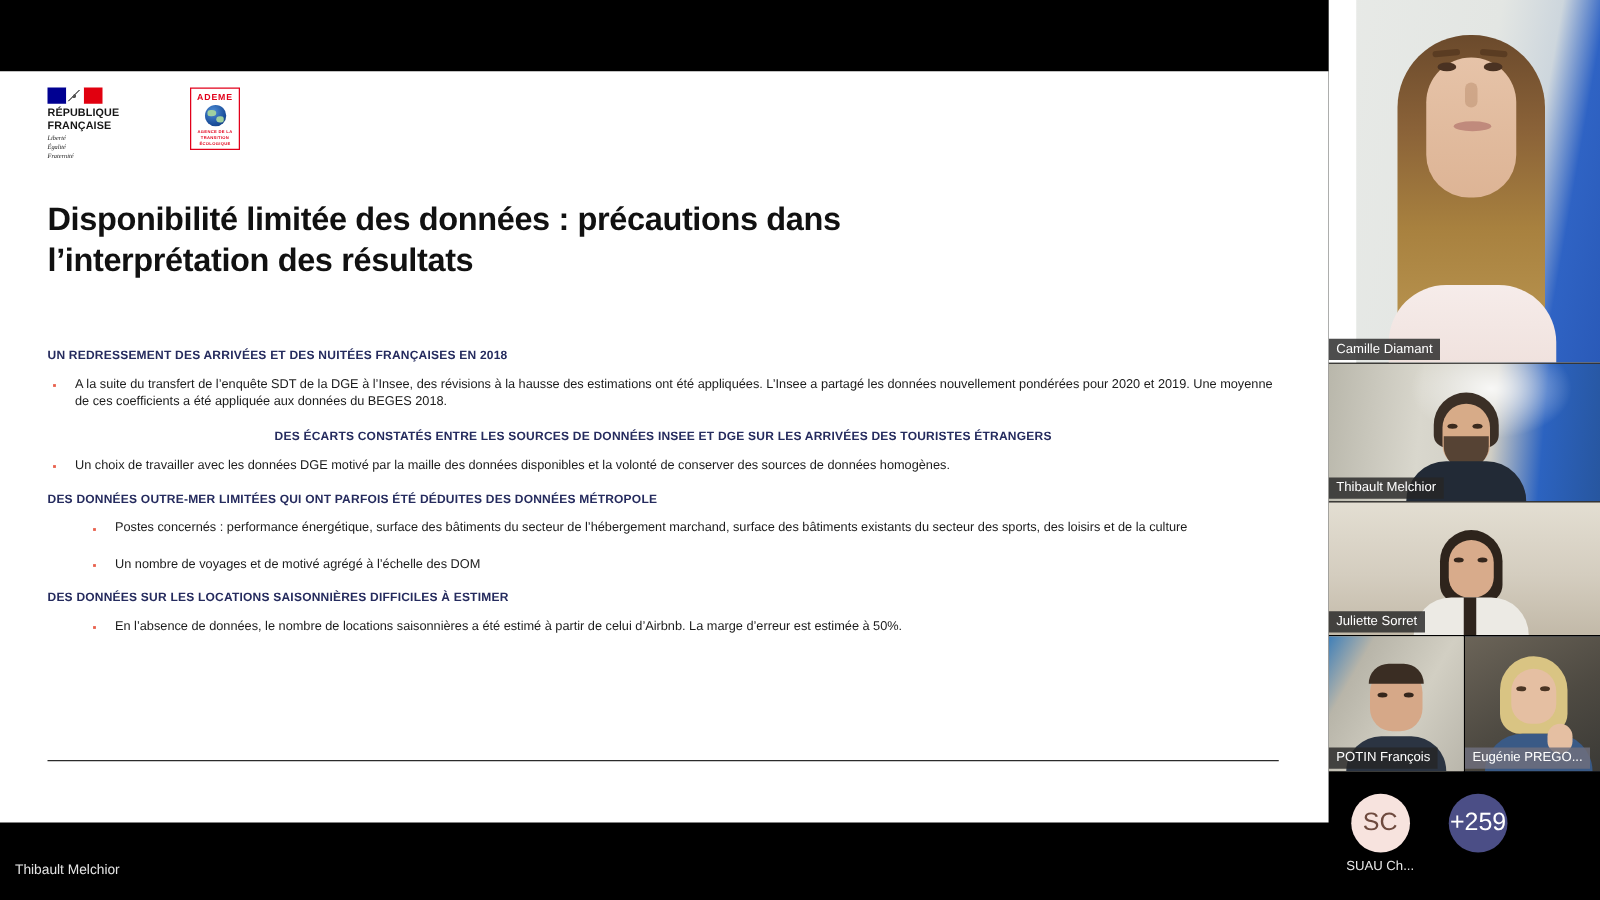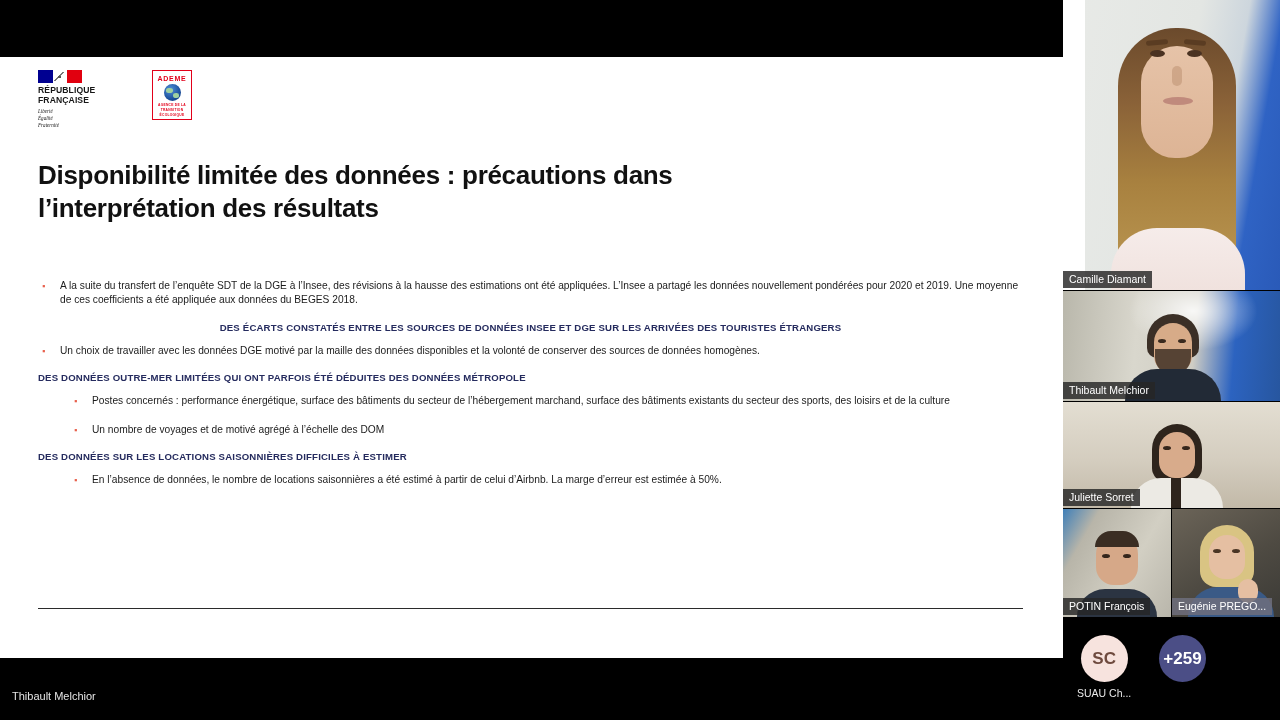--- a/index.html
+++ b/index.html
@@ -186,21 +186,21 @@
   .eu-eye.r { left: 60px; }
   .eu-body { position: absolute; left: 16px; bottom: 0; width: 86px; height: 30px; background: #3a5a86; border-radius: 30px 30px 0 0; }
   .eu-hand { position: absolute; left: 66px; bottom: 14px; width: 20px; height: 24px; background: #e5bfa2; border-radius: 10px; }
 
   
   .avatars { position: absolute; left: 0; top: 625px; width: 217px; height: 95px; }
   .av-cell { position: absolute; display: flex; flex-direction: column; align-items: center; }
   .av-circle {
     width: 47px; height: 47px; border-radius: 50%;
     display: flex; align-items: center; justify-content: center;
-    font-size: 17px; font-weight: 700;
+    font-size: 20px; font-weight: 400;
   }
   .av-label {
     margin-top: 5px; font-size: 10.5px; color: #e9e9e9; white-space: nowrap;
     max-width: 74px; overflow: hidden; text-overflow: ellipsis; text-align: center;
   }
 
   .self-name {
     position: absolute; left: 12px; bottom: 18px;
     color: #e4e4e4; font-size: 11px;
   }
@@ -236,20 +236,21 @@
 TRANSITION
 ÉCOLOGIQUE</div>
       </div>
 
     </div>
 
     <h1 class="slide-title">Disponibilité limitée des données : précautions dans l’interprétation des résultats</h1>
 
     <div class="content" id="slide-content">
         <div class="sec">
+          <div class="sec-head" style="color: rgb(37, 43, 94);">UN REDRESSEMENT DES ARRIVÉES ET DES NUITÉES FRANÇAISES EN 2018</div>
           <div class="bullet">
             <span class="dot" style="color: rgb(232, 96, 76);">▪</span>
             <span class="txt">A la suite du transfert de l’enquête SDT de la DGE à l’Insee, des révisions à la hausse des estimations ont été appliquées. L’Insee a partagé les données nouvellement pondérées pour 2020 et 2019. Une moyenne de ces coefficients a été appliquée aux données du BEGES 2018.</span>
           </div>
         </div>
         <div class="sec">
           <div class="sec-head" style="color: rgb(37, 43, 94); text-align: center;">DES ÉCARTS CONSTATÉS ENTRE LES SOURCES DE DONNÉES INSEE ET DGE SUR LES ARRIVÉES DES TOURISTES ÉTRANGERS</div>
           <div class="bullet">
             <span class="dot" style="color: rgb(232, 96, 76);">▪</span>
             <span class="txt">Un choix de travailler avec les données DGE motivé par la maille des données disponibles et la volonté de conserver des sources de données homogènes.</span>

